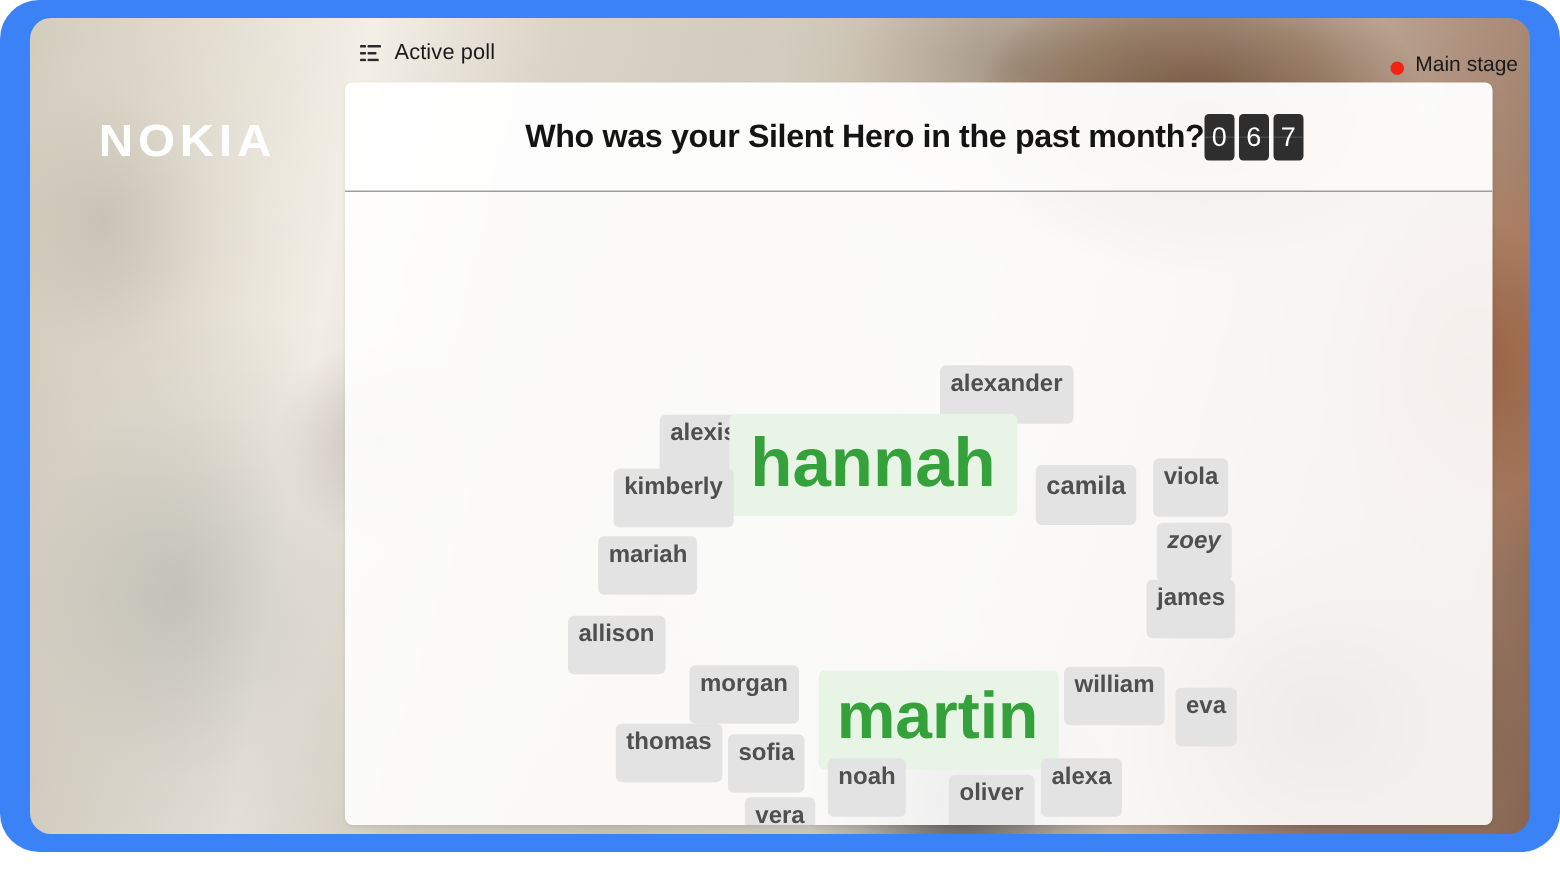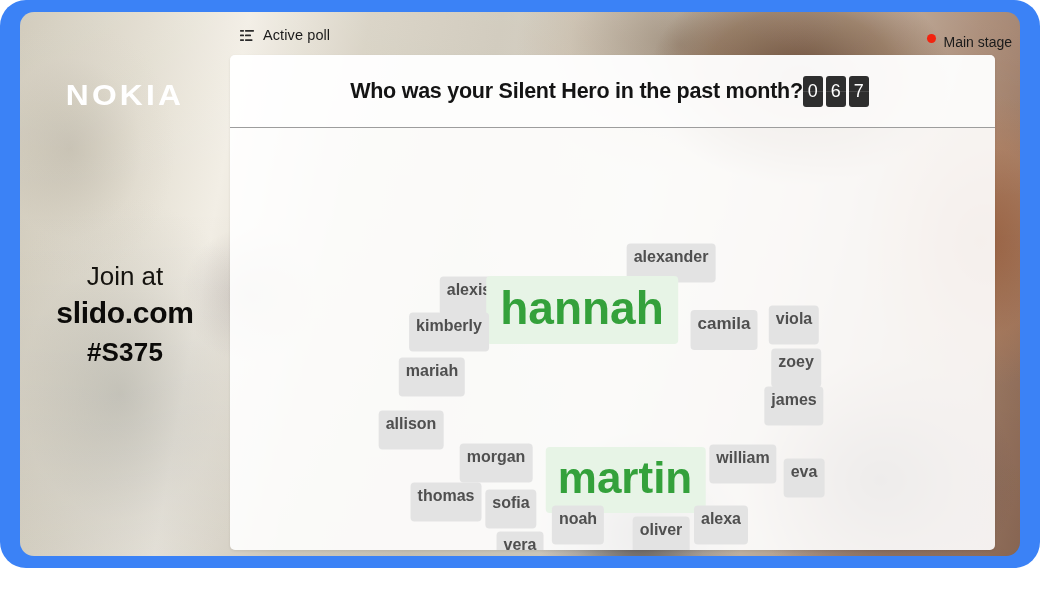--- a/index.html
+++ b/index.html
@@ -48,21 +48,21 @@
   
   #topbar{
     position:absolute; left:240px; top:24px; right:28px; height:22px;
     display:flex; align-items:center; justify-content:space-between;
   }
   .topleft{ display:flex; align-items:center; gap:9px; }
   .poll-icon{ display:block; width:14px; height:11px; }
   .topleft-label{
     font-size:14.5px; color:#1a1a1a; letter-spacing:.1px;
   }
-  .topright{ display:flex; align-items:flex-start; gap:8px;margin-top:14px; }
+  .topright{ display:flex; align-items:flex-end; gap:8px;margin-top:14px; }
   .live-dot{
     width:9px; height:9px; border-radius:50%;
     background:#f2230f; display:block;
   }
   .topright-label{ font-size:14px; color:#1a1a1a; }
 
   
   #brand{
     position:absolute;
     left:20px; top:60px; width:210px;
@@ -176,45 +176,40 @@
     <div class="topright">
       <span class="live-dot"></span>
       <span class="topright-label">Main stage</span>
     </div>
   </div>
 
   <div id="brand">
     <div id="nokia">NOKIA</div>
   </div>
 
-  <div id="joinbox">
-    <div class="join-at">Join at</div>
-    <div class="join-url">slido.com</div>
-    <div class="join-code">#S375</div>
-  </div>
 
   <div id="card">
 
     <div id="card-head">
       <div id="question">Who was your Silent Hero in the past month?</div>
       <div id="counter">
           <span class="digit">0</span>
           <span class="digit">6</span>
           <span class="digit">7</span>
         </div>
     </div>
 
     <div id="cloud">
         <div class="word w-small" style="left: 441px; top: 135px; font-size: 16px;">alexander</div>
         <div class="word w-small" style="left: 239px; top: 168px; font-size: 16px;">alexis</div>
         <div class="word w-green" style="left: 352px; top: 182px; font-size: 46px;">hannah</div>
         <div class="word w-small" style="left: 219px; top: 204px; font-size: 16px;">kimberly</div>
         <div class="word w-small" style="left: 494px; top: 202px; font-size: 17px;">camila</div>
         <div class="word w-small" style="left: 564px; top: 197px; font-size: 16px;">viola</div>
-        <div class="word w-small" style="left: 566px; top: 240px; font-size: 16px;">zoey</div>
+        <div class="word w-small" style="left: 566px; top: 240px; font-size: 16px; font-style: italic;">zoey</div>
         <div class="word w-small" style="left: 202px; top: 249px; font-size: 16px;">mariah</div>
         <div class="word w-small" style="left: 564px; top: 278px; font-size: 16px;">james</div>
         <div class="word w-small" style="left: 181px; top: 302px; font-size: 16px;">allison</div>
         <div class="word w-small" style="left: 266px; top: 335px; font-size: 16px;">morgan</div>
         <div class="word w-green" style="left: 396px; top: 352px; font-size: 44px; padding-left: 12px;">martin</div>
         <div class="word w-small" style="left: 513px; top: 336px; font-size: 16px;">william</div>
         <div class="word w-small" style="left: 574px; top: 350px; font-size: 16px;">eva</div>
         <div class="word w-small" style="left: 216px; top: 374px; font-size: 16px;">thomas</div>
         <div class="word w-small" style="left: 281px; top: 381px; font-size: 16px;">sofia</div>
         <div class="word w-small" style="left: 348px; top: 397px; font-size: 16px;">noah</div>

